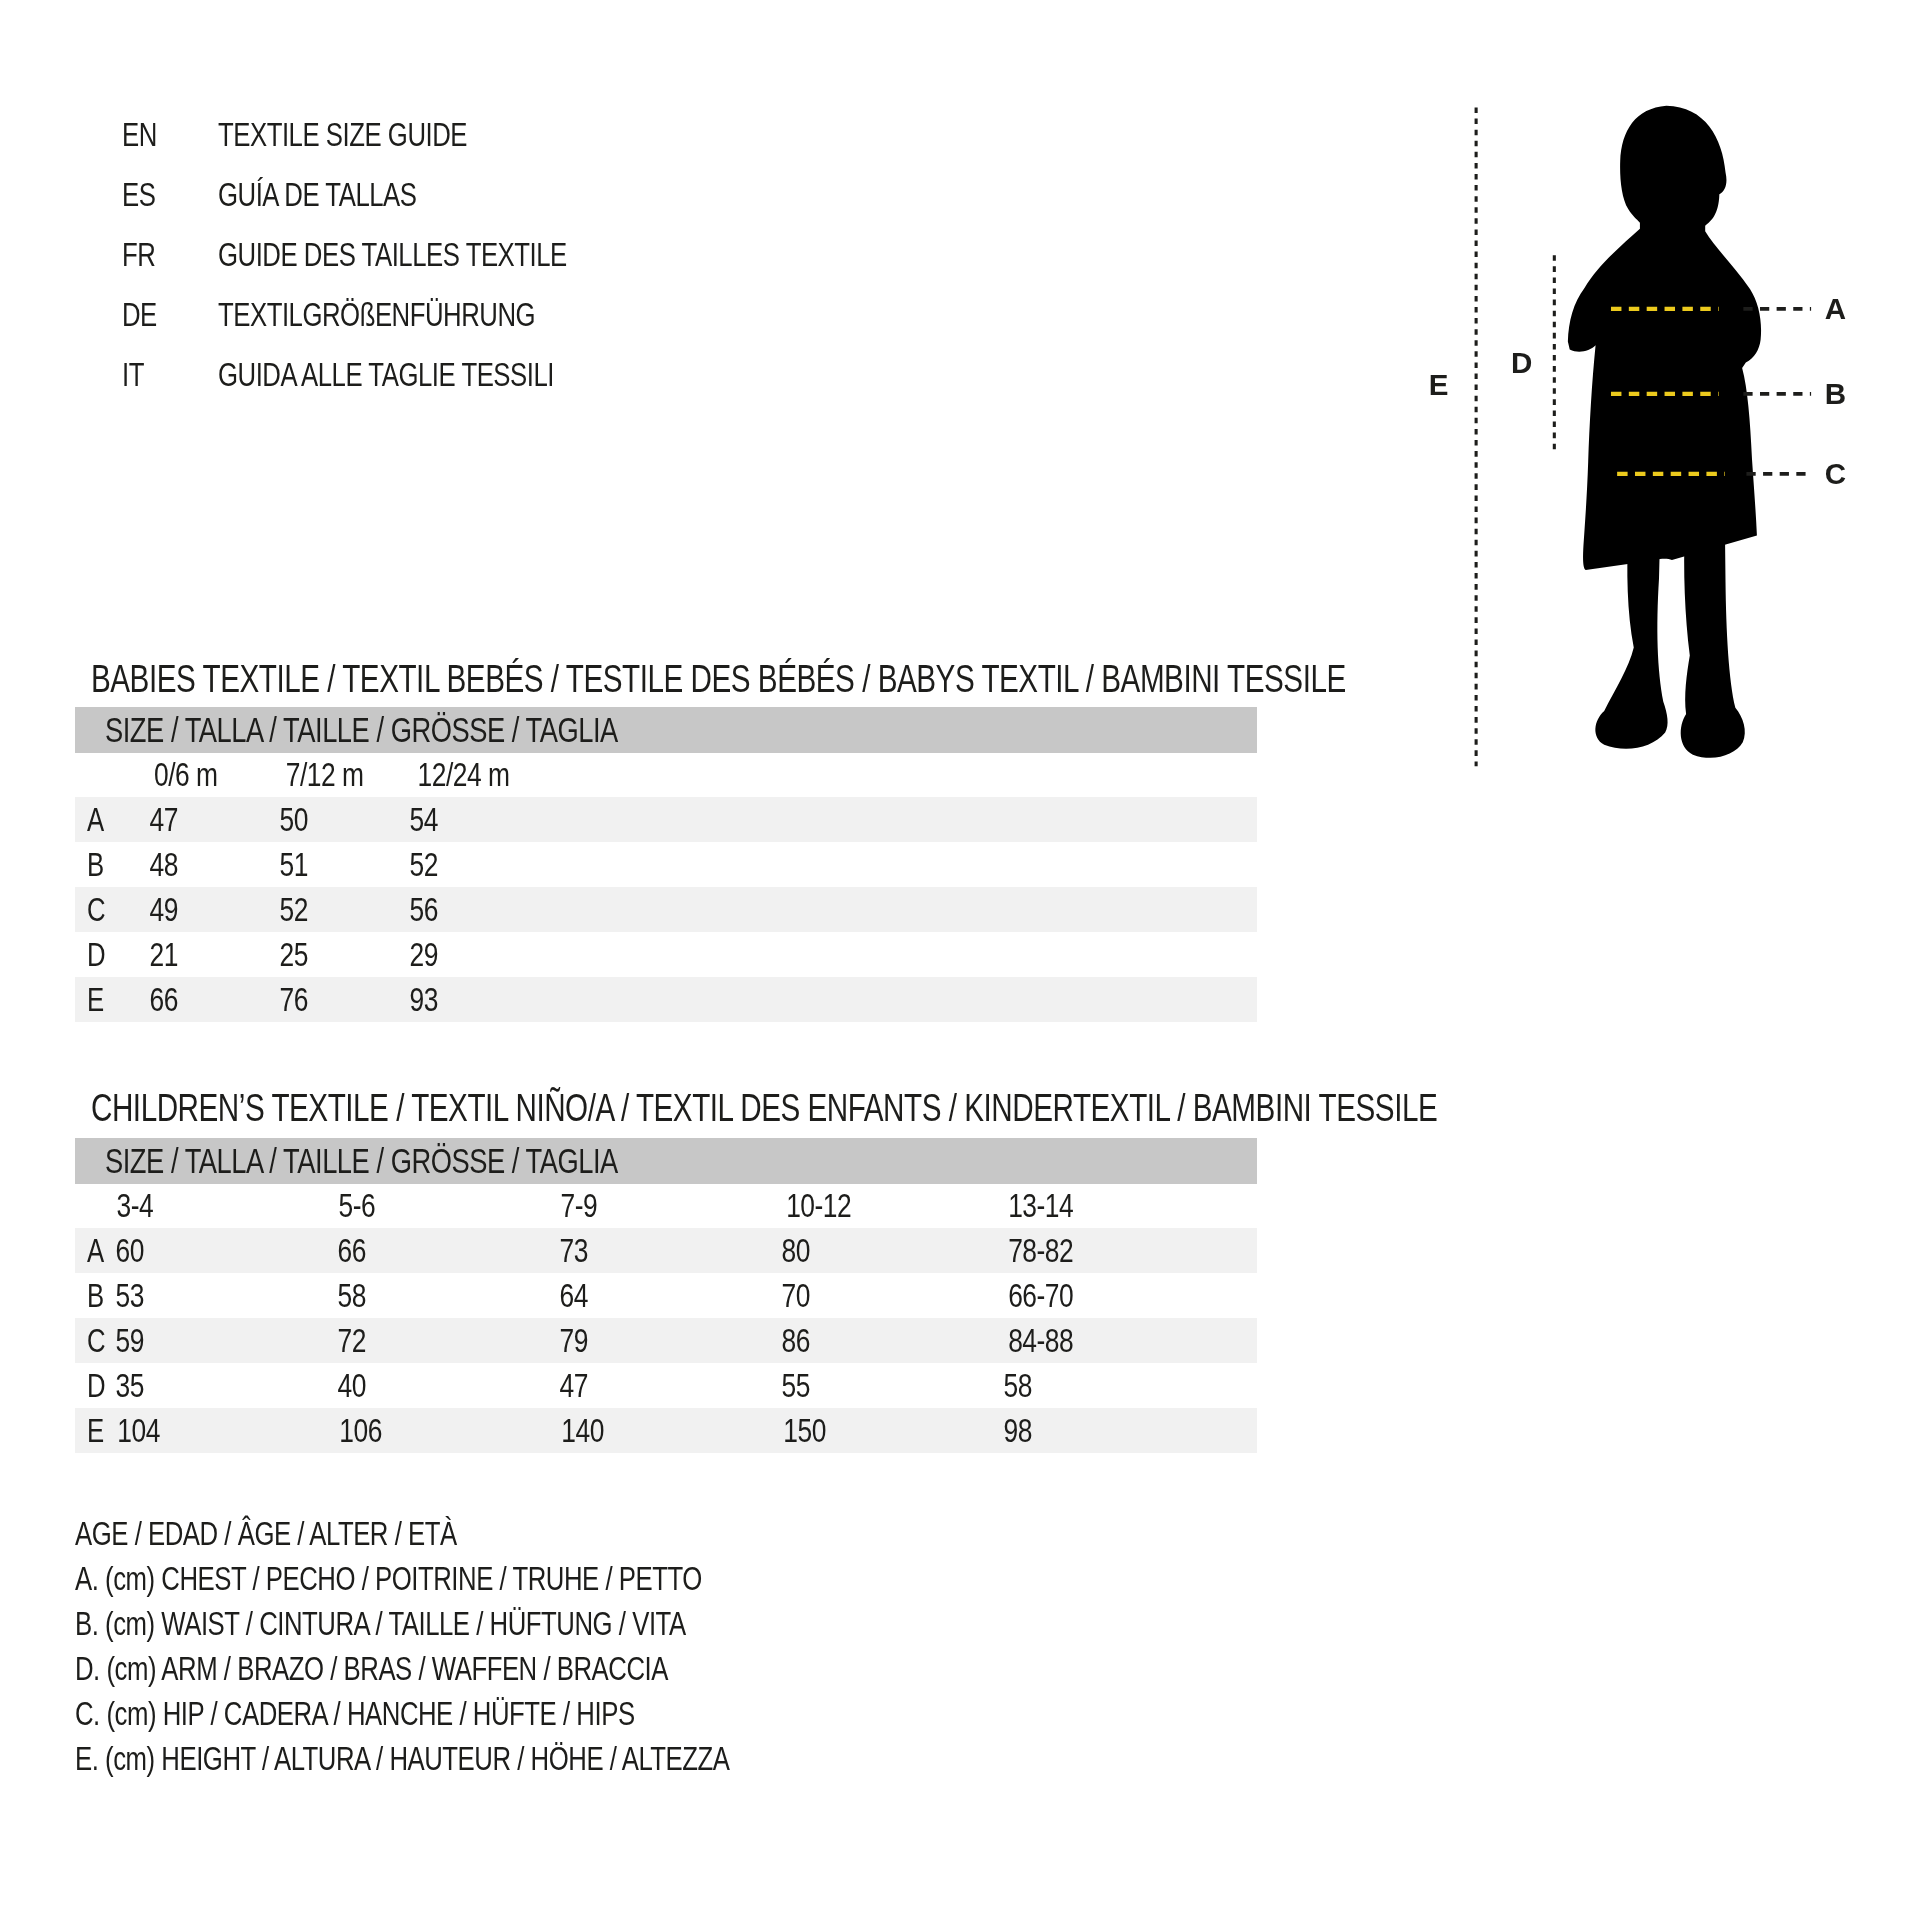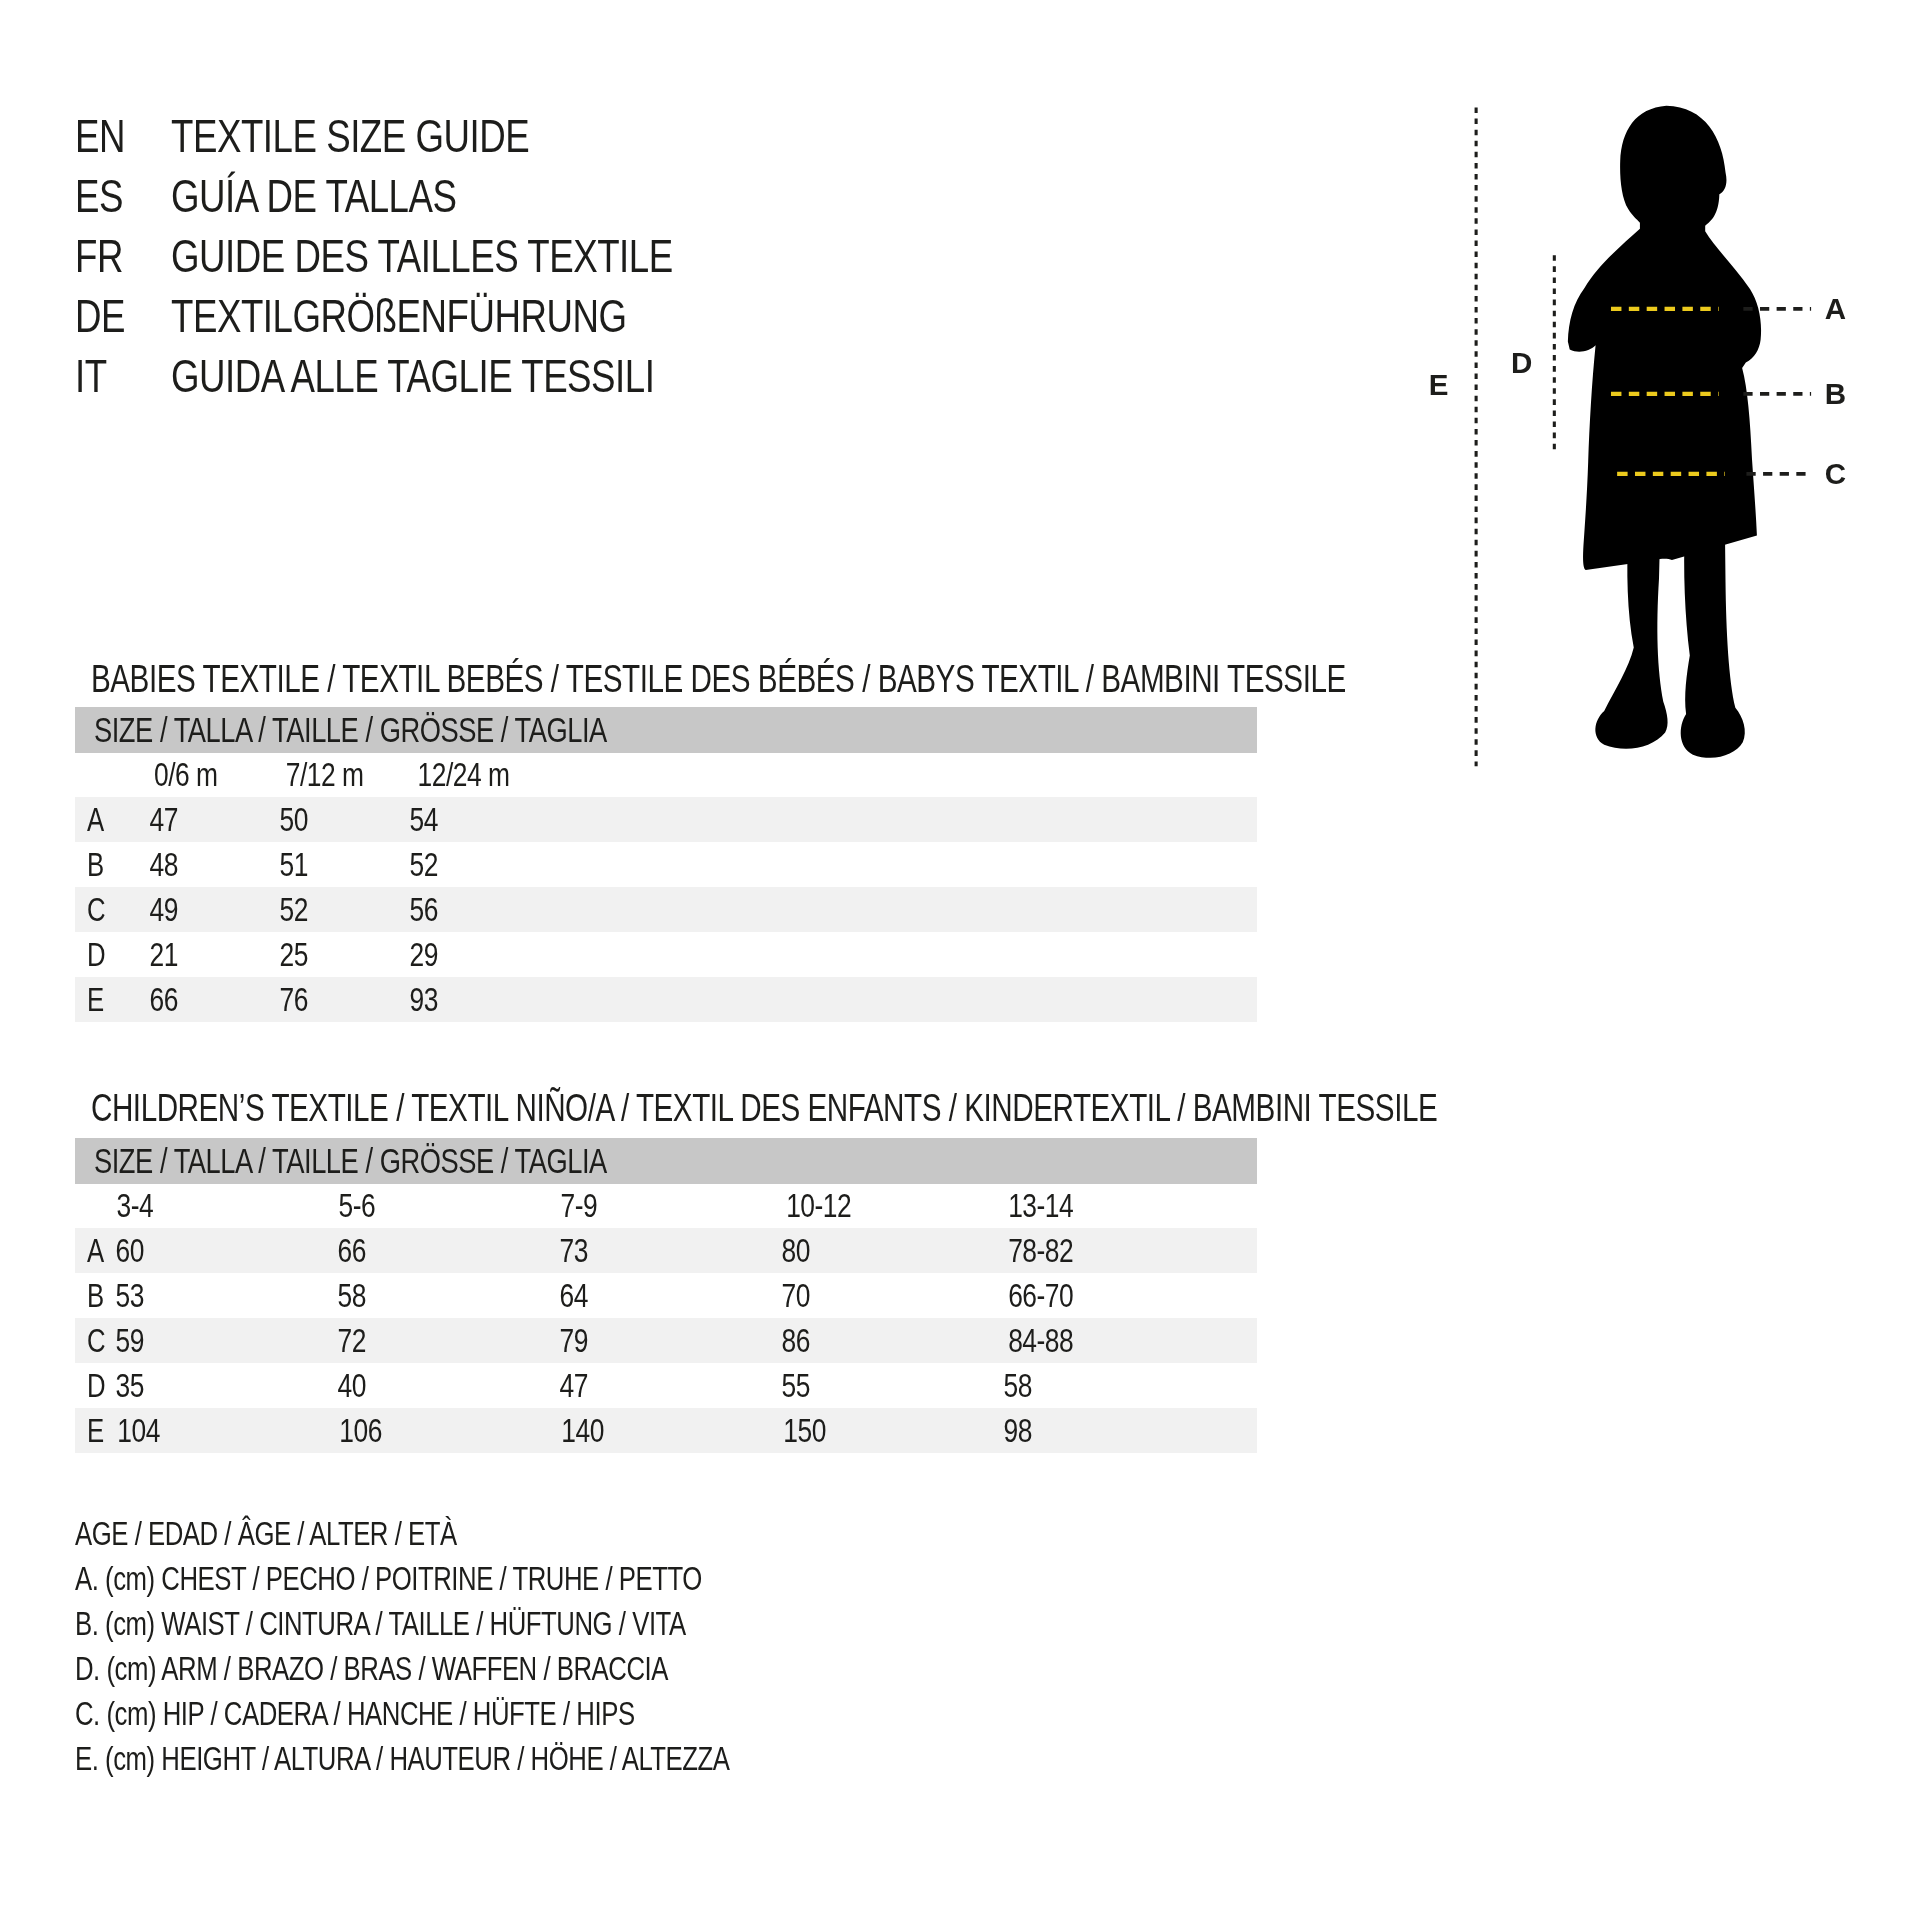--- a/index.html
+++ b/index.html
@@ -3,28 +3,28 @@
 <meta charset="utf-8">
 <style>
   html,body{margin:0;padding:0;background:#fff;}
   .page{position:relative;width:1926px;height:1926px;background:#ffffff;overflow:hidden;
         font-family:"Liberation Sans", sans-serif;color:#1d1d1b;}
   .t{display:inline-block;transform:scaleX(.78);transform-origin:0 50%;white-space:nowrap;letter-spacing:-0.6px;}
   .tc{display:inline-block;transform:scaleX(.8);transform-origin:50% 50%;white-space:nowrap;letter-spacing:-0.6px;}
 
   
   .langs{position:absolute;left:75px;top:105px;}
-  .lang-row{display:grid;grid-template-columns:96px auto;height:60px;align-items:center;font-size:47px;}
+  .lang-row{display:grid;grid-template-columns:96px auto;height:60px;align-items:center;font-size:33px;margin-left:47px;}
 
   
   .heading{position:absolute;left:75px;margin:16px;font-size:38px;font-weight:400;}
 
   
   .table{position:absolute;left:75px;width:1182px;}
-  .band{height:46px;background:#c7c7c7;display:flex;align-items:center;padding-left:19px;box-sizing:border-box;font-size:35px;}
+  .band{height:46px;background:#c7c7c7;display:flex;align-items:center;padding-left:30px;box-sizing:border-box;font-size:35px;}
   .grid-b{display:grid;grid-template-columns:71px 130px 130px 130px auto;align-items:center;}
   .grid-c{display:grid;grid-template-columns:37px 222px 222px 222px 222px 222px auto;align-items:center;}
   .colhead{height:44px;font-size:33px;}
   .row{height:45px;font-size:33px;}
   .row.odd{background:#f1f1f1;}
   .cell{text-align:left;}
   .rowlabel{padding-left:12.3px;}
 
   
   .legend{position:absolute;left:75px;top:1515px;}

